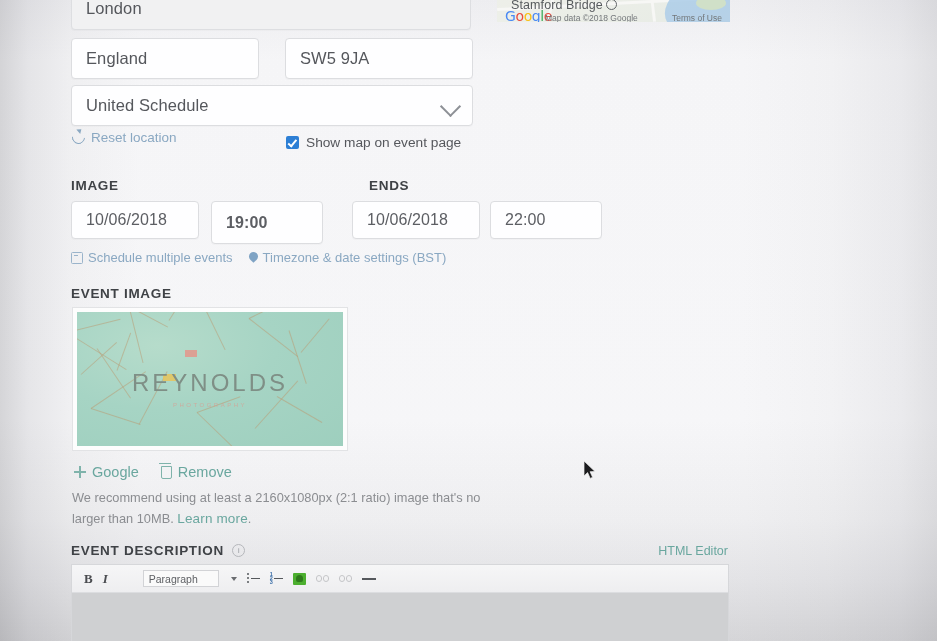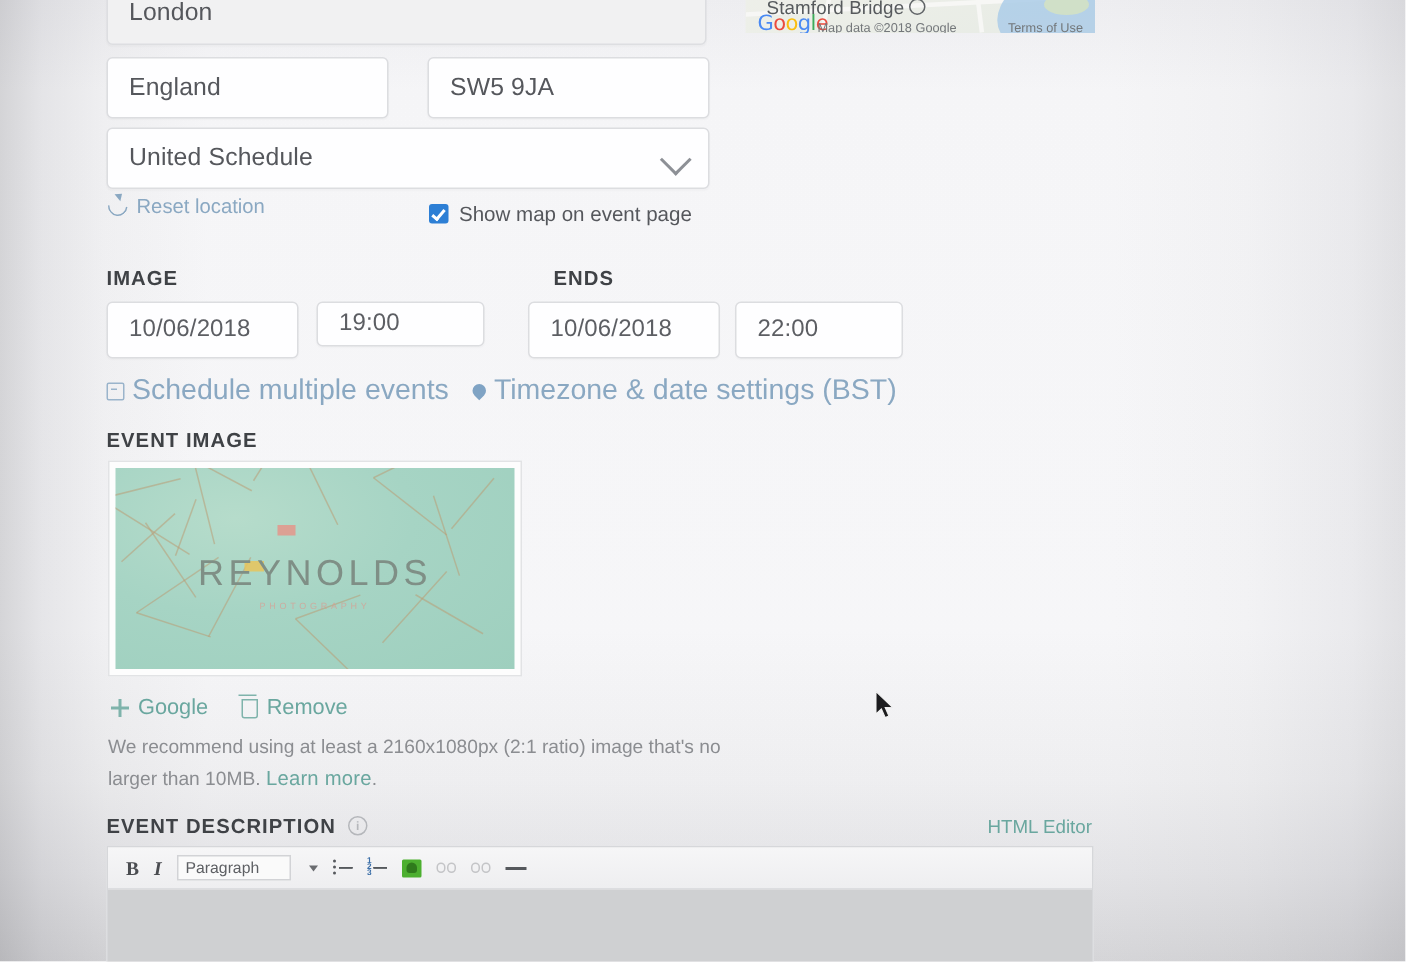--- a/index.html
+++ b/index.html
@@ -223,32 +223,32 @@
     position: absolute;
     font-size: 13.5px;
     font-weight: bold;
     color: #3f4246;
     letter-spacing: .7px;
   }
   #starts-label { left: 71px; top: 178px; }
   #ends-label   { left: 352px; top: 178px; padding-left: 17px; }
 
   #starts-date { left: 71px;  top: 201px; width: 128px; height: 38px; }
-  #starts-time { left: 211px; top: 201px; width: 112px; height: 30px; }
+  #starts-time { left: 211px; top: 201px; width: 112px; height: 43px; font-weight: bold; }
   #ends-date   { left: 352px; top: 201px; width: 128px; height: 38px; }
   #ends-time   { left: 490px; top: 201px; width: 112px; height: 38px; }
   #starts-date, #starts-time, #ends-date, #ends-time { font-size: 16px; color: #5c5e63; }
 
   #date-links {
     position: absolute;
     left: 71px; top: 250px;
     display: flex;
     align-items: flex-start;
     gap: 16px;
-    font-size: 19px;
+    font-size: 13px;
     color: #8aa8c2;
   }
   #date-links .item { display: flex; align-items: center; gap: 5px; }
   .cal-icon {
     display: inline-block;
     width: 10px; height: 10px;
     border: 1.4px solid #9ab4cb;
     border-radius: 1.5px;
     position: relative;
   }
@@ -426,20 +426,21 @@
   .tb-select {
     width: 76px; height: 17px;
     background: #fafafa;
     border: 1px solid #d2d3d6;
     font-size: 10.5px;
     color: #5e6064;
     display: flex;
     align-items: center;
     padding-left: 5px;
     box-sizing: border-box;
+    margin-left: 25px;
   }
   .tb-caret {
     width: 0; height: 0;
     border-left: 3px solid transparent;
     border-right: 3px solid transparent;
     border-top: 4px solid #6a6c70;
     margin-left: 2px;
   }
   .icon-list, .icon-numlist {
     width: 13px; height: 11px;

